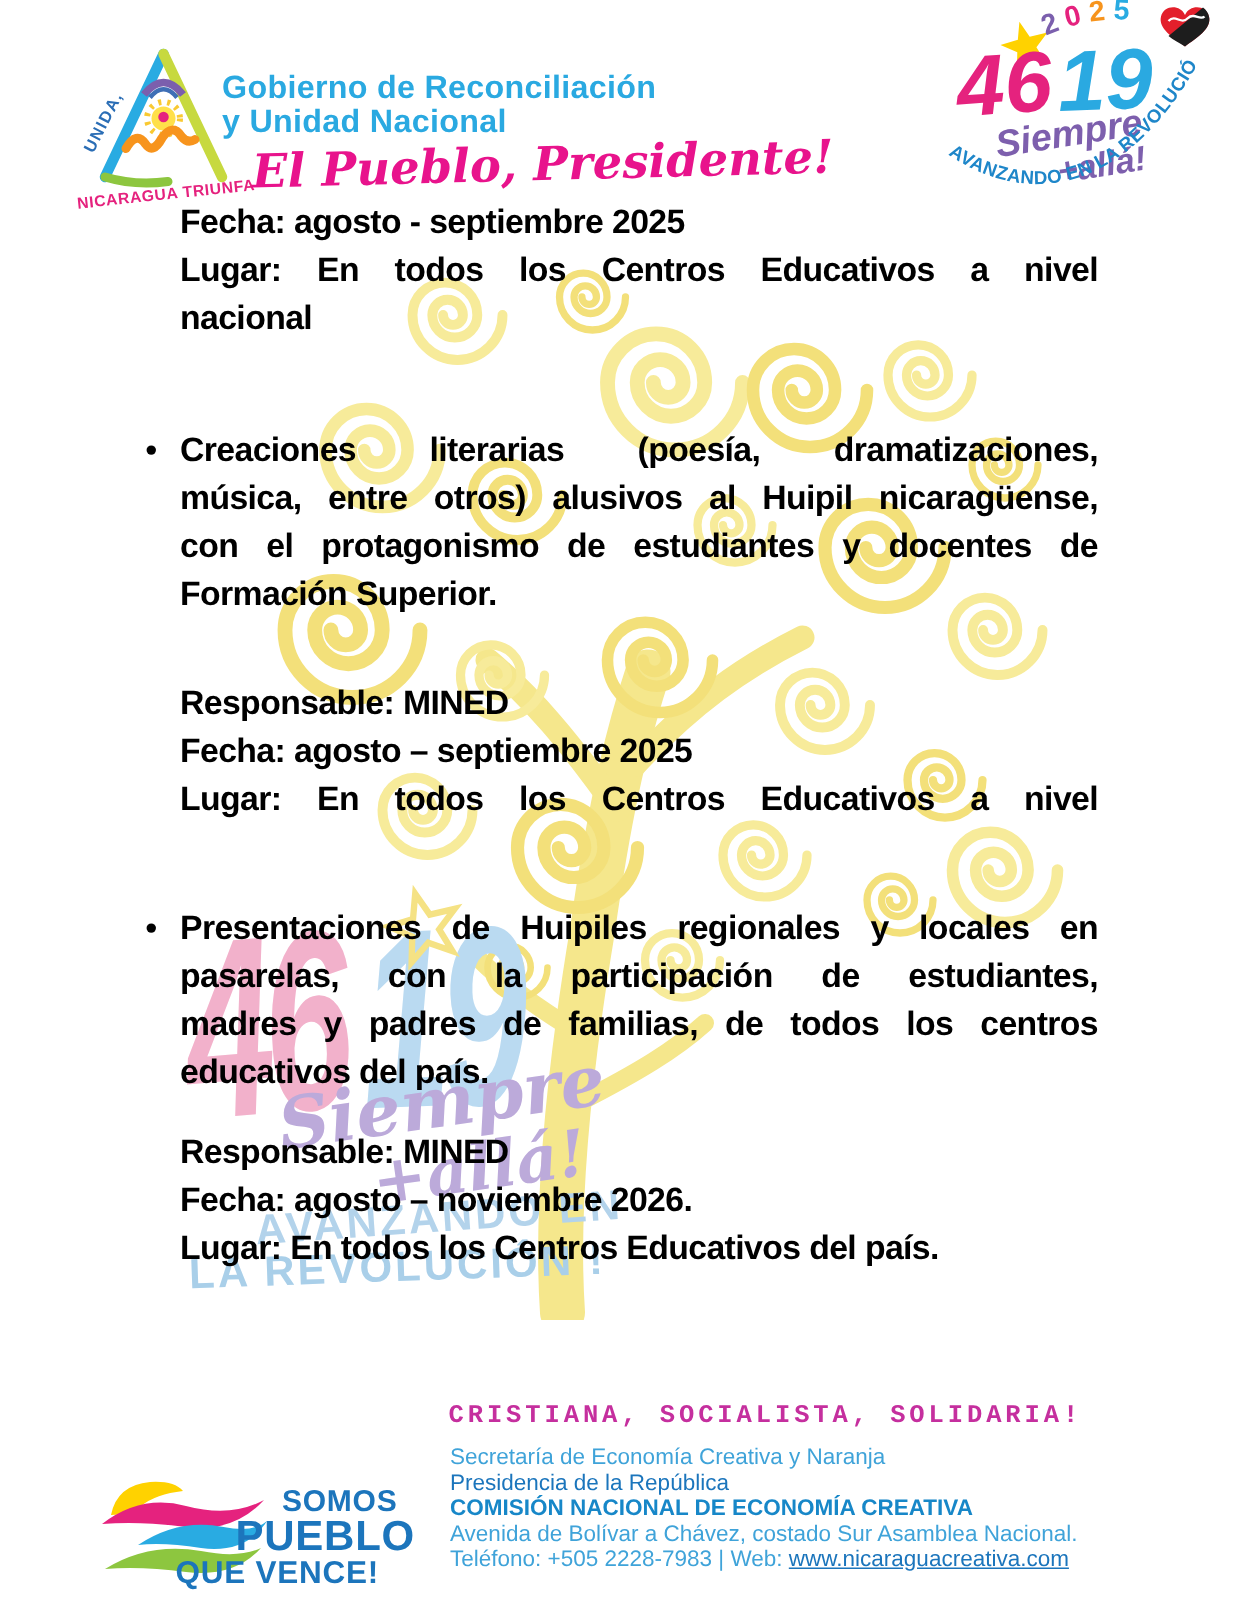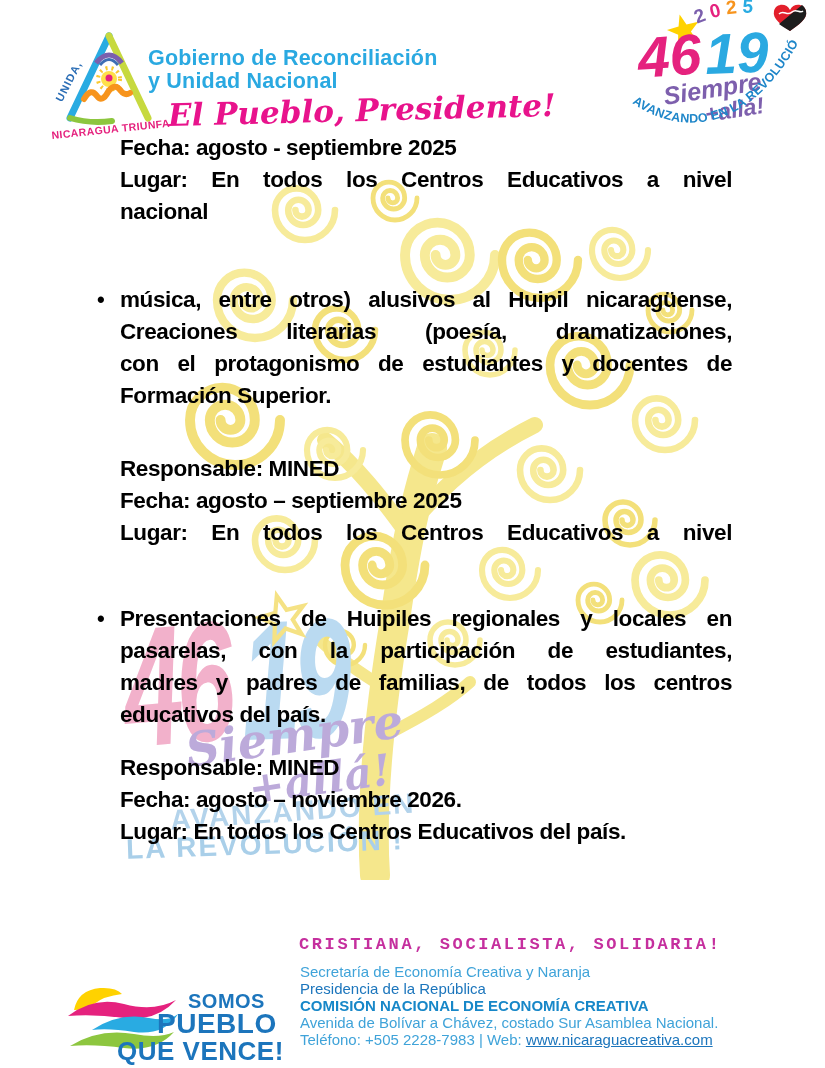--- a/index.html
+++ b/index.html
@@ -32,21 +32,21 @@
   .ft{position:absolute;left:300px;z-index:3;line-height:17px}
   .motto{top:936px;left:299px;font-family:"Liberation Mono",monospace;font-weight:bold;
          font-size:17px;letter-spacing:2.6px;color:#c52f9e}
   .f-light{color:#3fa3d9;font-size:15px}
   .f-dark{color:#1b75bc;font-size:15px;font-weight:normal}
   .f-med{color:#1787c8;font-size:15px;font-weight:bold}
   .f-url{color:#1b75bc;text-decoration:underline}
   .sp-txt{position:absolute;z-index:3;color:#1c75bc;font-weight:bold;letter-spacing:.5px;line-height:1}
   .sp1{left:188px;top:991px;font-size:20px}
   .sp2{left:157px;top:1010px;font-size:28px}
-  .sp3{left:117px;top:1038px;font-size:26px}
+  .sp3{left:117px;top:1038px;font-size:21px}
   svg{position:absolute}
   svg text{font-family:"Liberation Sans",sans-serif}
 </style>
 </head>
 <body>
 
 <div class="page">
 
   <svg class="wm" style="left:140px;top:150px" width="600" height="730" viewBox="0 0 600 730">
     <defs>
@@ -150,22 +150,22 @@
   </svg>
 
   <div class="tblock" style="top:132px">
     <div class="bline">Fecha: agosto - septiembre 2025</div>
     <div class="bline j">Lugar: En todos los Centros Educativos a nivel</div>
     <div class="bline">nacional</div>
   </div>
 
   <div class="tblock" style="top:284px">
     <span class="bullet">•</span>
+    <div class="bline j">Creaciones literarias (poesía, dramatizaciones,</div>
     <div class="bline j">música, entre otros) alusivos al Huipil nicaragüense,</div>
-    <div class="bline j">Creaciones literarias (poesía, dramatizaciones,</div>
     <div class="bline j">con el protagonismo de estudiantes y docentes de</div>
     <div class="bline">Formación Superior.</div>
   </div>
 
   <div class="tblock" style="top:453px">
     <div class="bline">Responsable: MINED</div>
     <div class="bline">Fecha: agosto – septiembre 2025</div>
     <div class="bline j">Lugar: En todos los Centros Educativos a nivel</div>
   </div>
 

